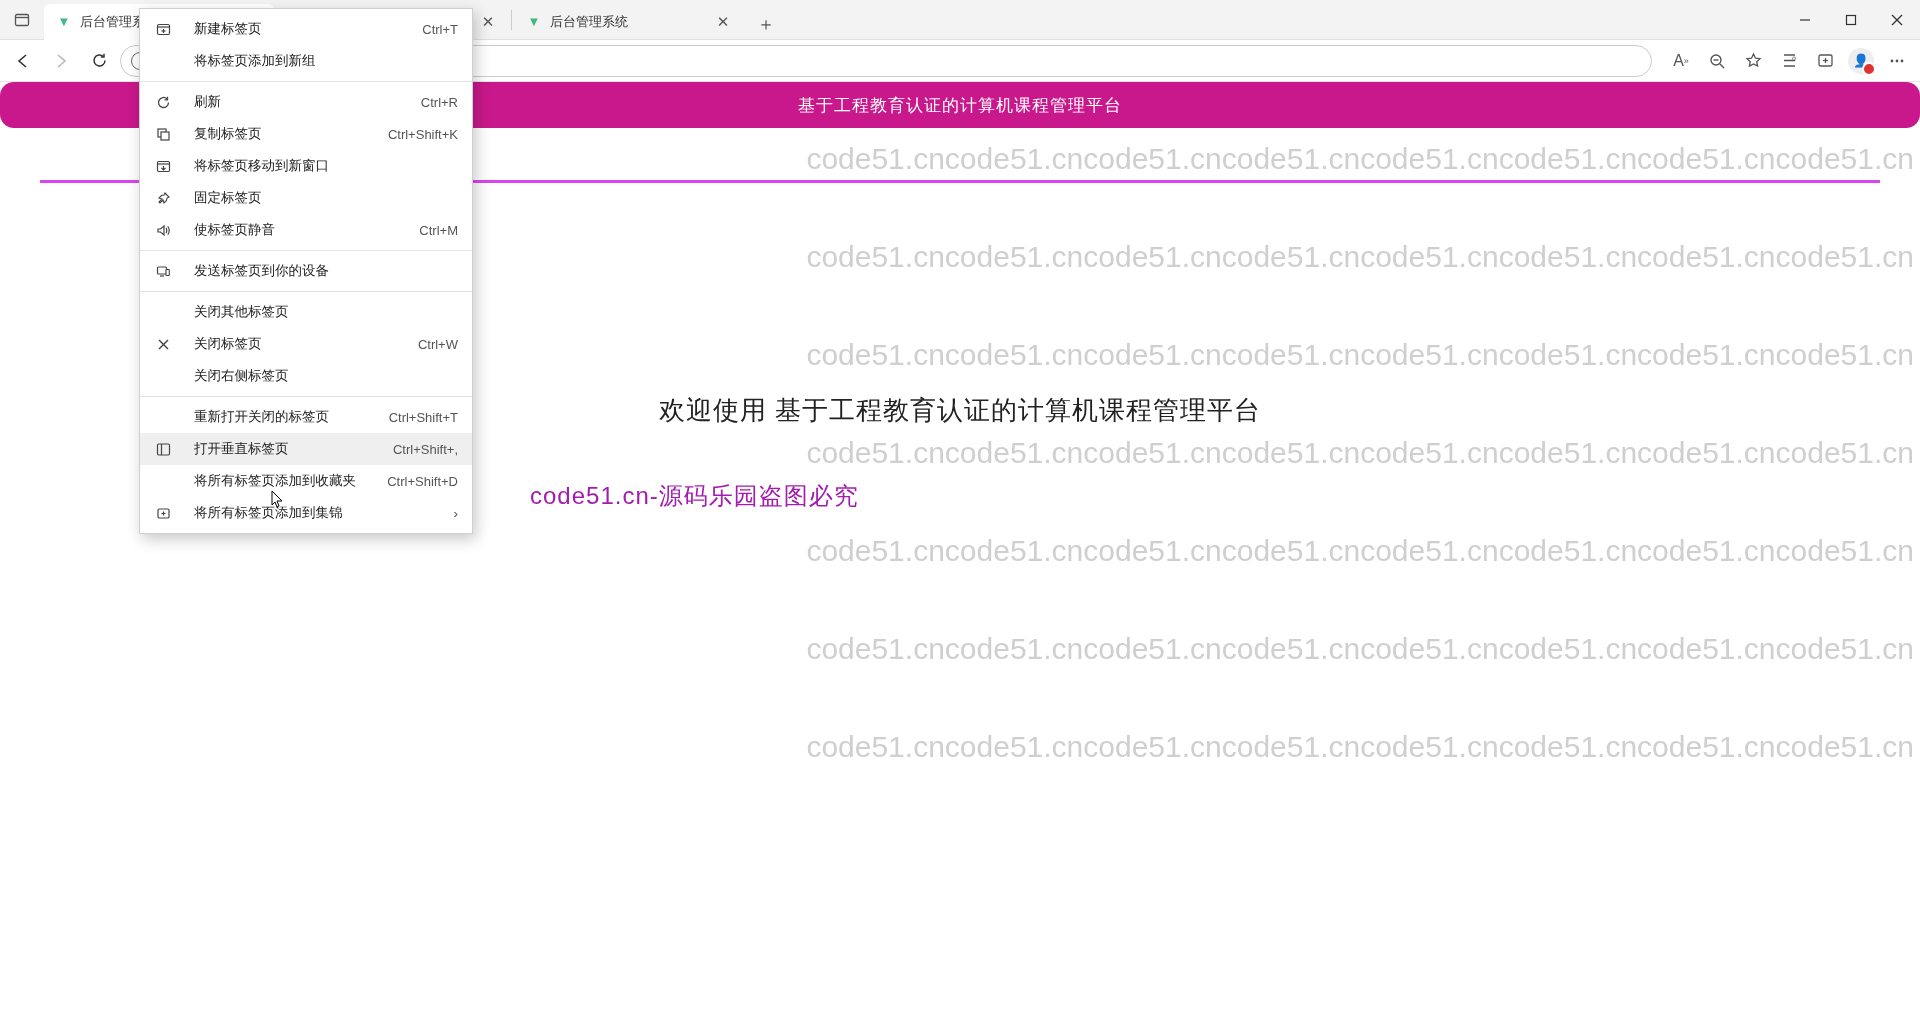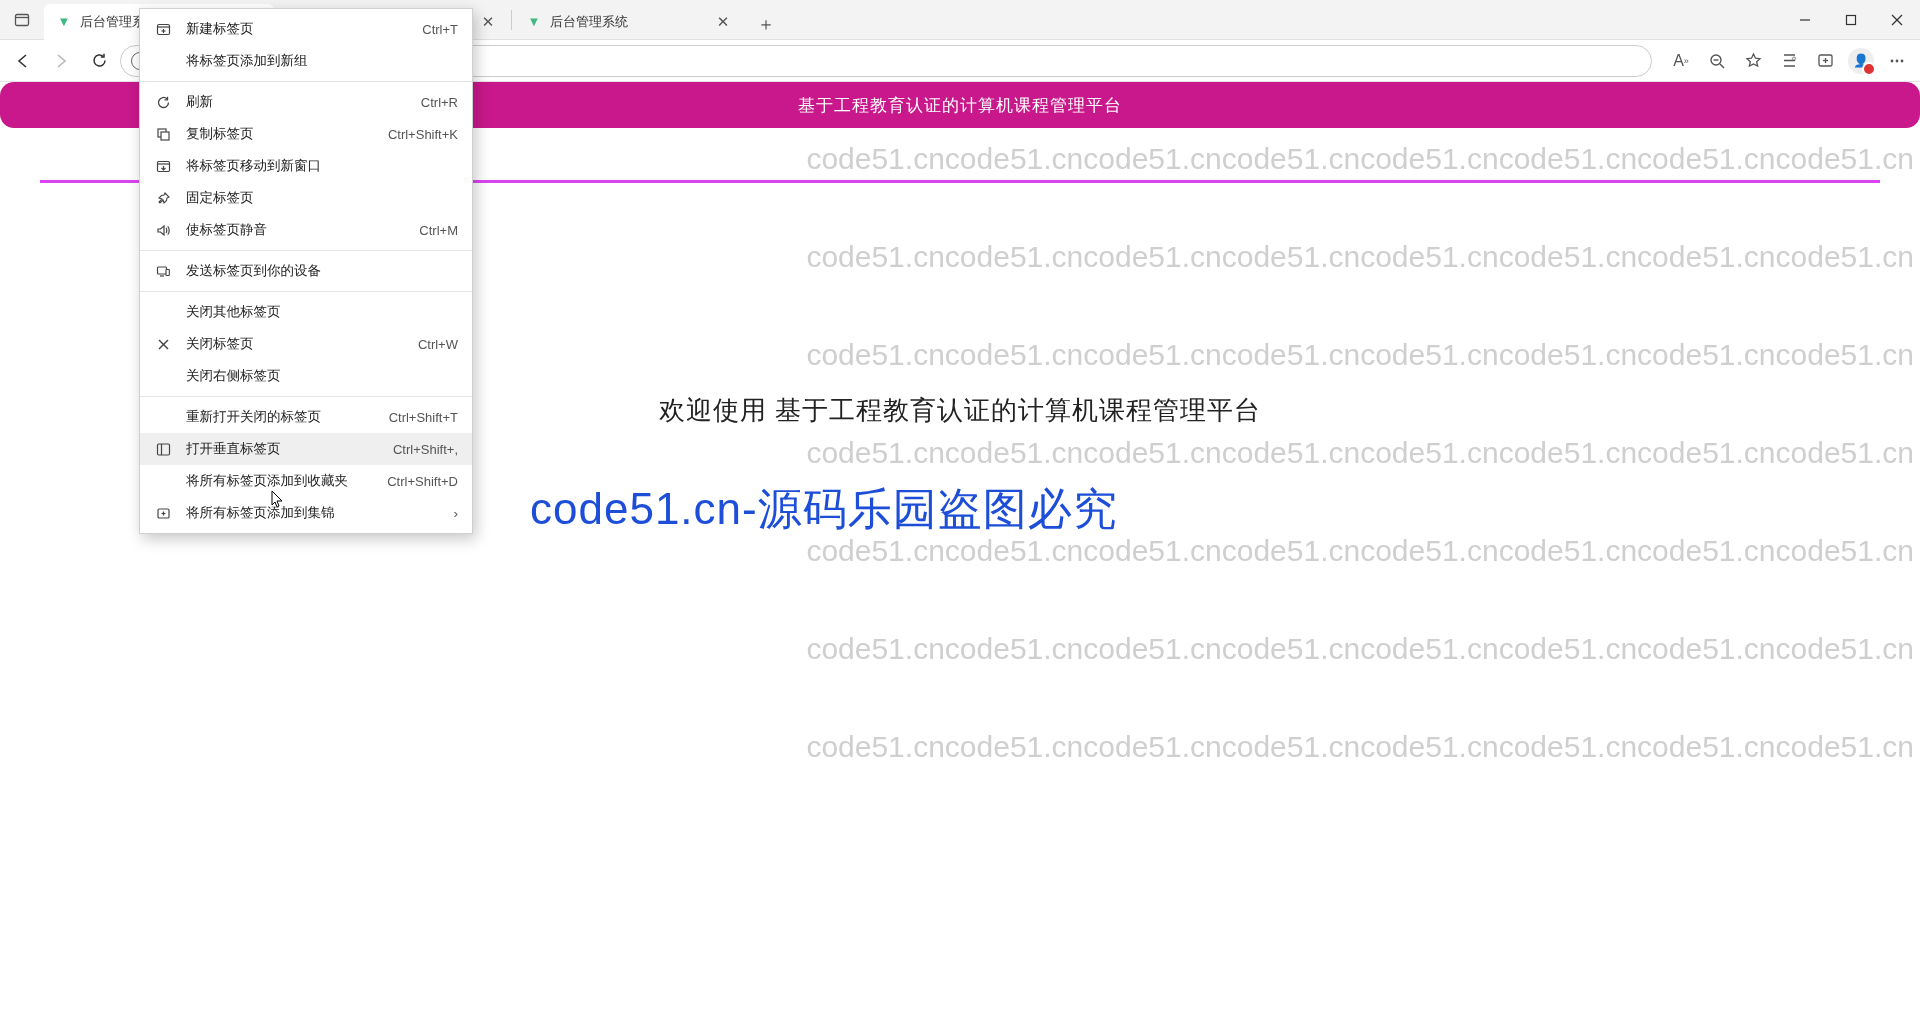--- a/index.html
+++ b/index.html
@@ -117,22 +117,22 @@
 }
 .wm{
   color:#cfcfcf;
   font-size:30px;
   font-weight:500;
   white-space:nowrap;
 }
 .overstamp{
   position:absolute;
   left:530px; top:480px;
-  color:#1d4ed8;
-  font-size:44px;
+  color:#a21caf;
+  font-size:24px;
   font-weight:500;
   letter-spacing:1px;
   pointer-events:none;
 }
 
 
 .context-menu{
   position:absolute;
   left:139px; top:8px;
   width:334px;
@@ -142,21 +142,21 @@
   padding:4px 0;
   z-index:1000;
 }
 .menu-item{
   display:flex;
   align-items:center;
   height:32px;
   padding:0 14px 0 14px;
   font-size:13.5px;
   color:#222;
-  gap:14px;
+  gap:22px;
 }
 .menu-item.hover{ background:#efefef; }
 .menu-item .mi-icon{ width:18px;height:18px;display:flex;align-items:center;justify-content:center;color:#444;flex-shrink:0;}
 .menu-item .mi-label{ flex:1; }
 .menu-item .mi-accel{ color:#555; font-size:13px; }
 .menu-item .mi-arrow{ color:#555; }
 .menu-sep{ height:1px;background:#e4e4e4;margin:4px 0; }
 
 .cursor-ptr{
   position:absolute;

